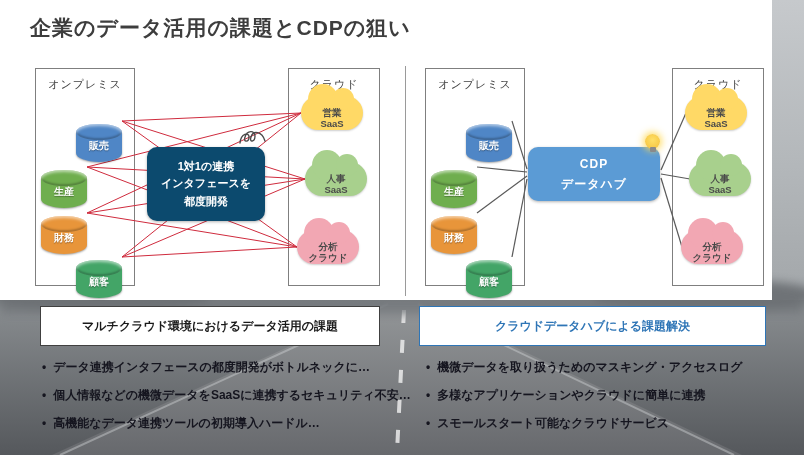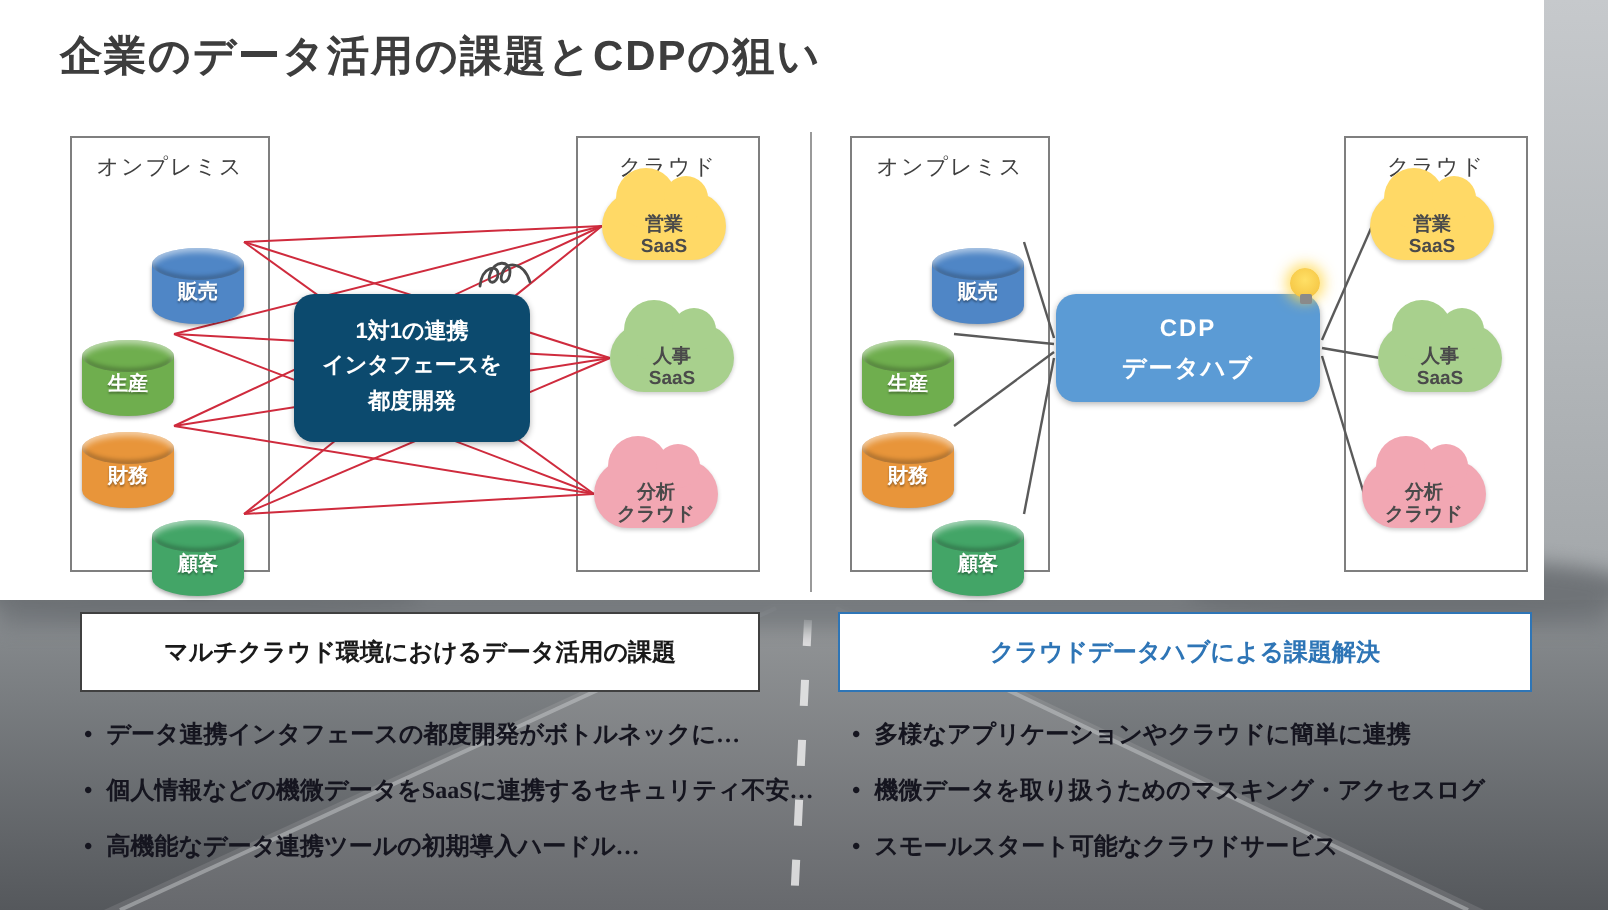--- a/index.html
+++ b/index.html
@@ -66,21 +66,21 @@
   .bulb::after{content:"";position:absolute;left:4.5px;top:13px;width:6px;height:5px;
       background:#8a8a8a;border-radius:1px;}
 
   
   .caption{position:absolute;top:306px;height:40px;background:#fff;z-index:6;box-sizing:border-box;
       display:flex;align-items:center;justify-content:center;font-size:12px;font-weight:bold;}
   .caption-left{left:40px;width:340px;border:1.5px solid #404040;color:#1a1a1a;}
   .caption-right{left:419px;width:347px;border:1.5px solid #2e75b6;color:#2e75b6;}
 
   .bullets{position:absolute;z-index:6;list-style:none;margin:0;padding:0;
-      font-size:12px;font-weight:bold;color:#15151f;line-height:1.25;font-family:Liberation Serif, serif;}
+      font-size:12px;font-weight:bold;color:#15151f;line-height:1.25;}
   .bullets li{margin-bottom:13px;}
   .bullets li::before{content:"\2022";margin-right:7px;}
   .bullets-left{left:42px;top:360px;width:376px;}
   .bullets-right{left:426px;top:360px;width:364px;}
 </style>
 </head>
 <body>
 
 <div class="slide">
 
@@ -222,18 +222,18 @@
   <div class="caption caption-left">マルチクラウド環境におけるデータ活用の課題</div>
   <div class="caption caption-right">クラウドデータハブによる課題解決</div>
 
   <ul class="bullets bullets-left">
     <li>データ連携インタフェースの都度開発がボトルネックに…</li>
     <li>個人情報などの機微データをSaaSに連携するセキュリティ不安…</li>
     <li>高機能なデータ連携ツールの初期導入ハードル…</li>
   </ul>
 
   <ul class="bullets bullets-right">
+    <li>機微データを取り扱うためのマスキング・アクセスログ</li>
     <li>多様なアプリケーションやクラウドに簡単に連携</li>
-    <li>機微データを取り扱うためのマスキング・アクセスログ</li>
     <li>スモールスタート可能なクラウドサービス</li>
   </ul>
 
 </div>
 
 </body></html>

